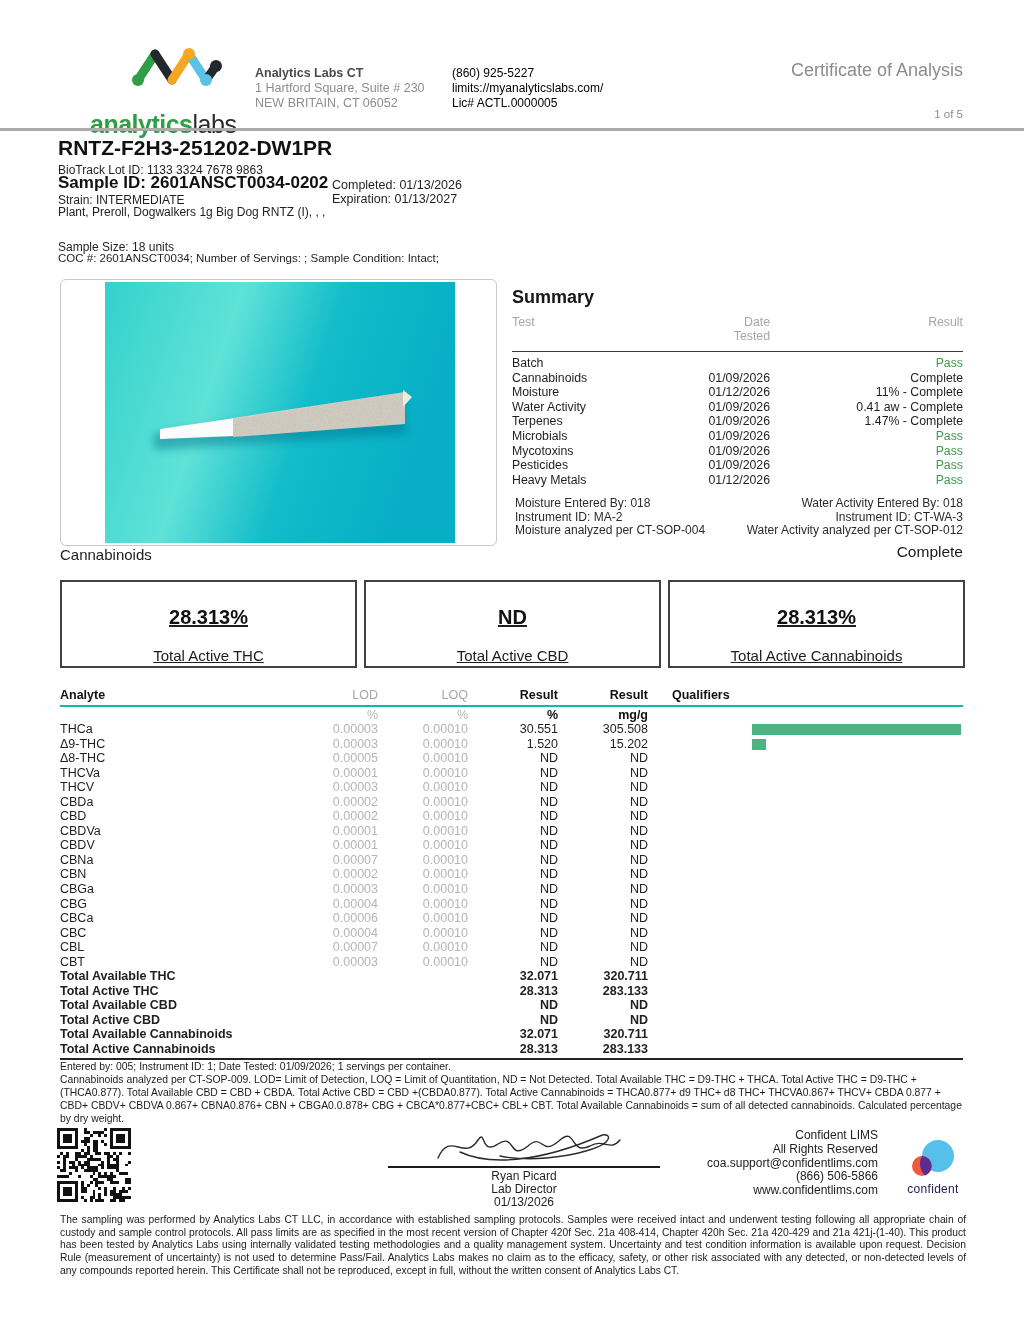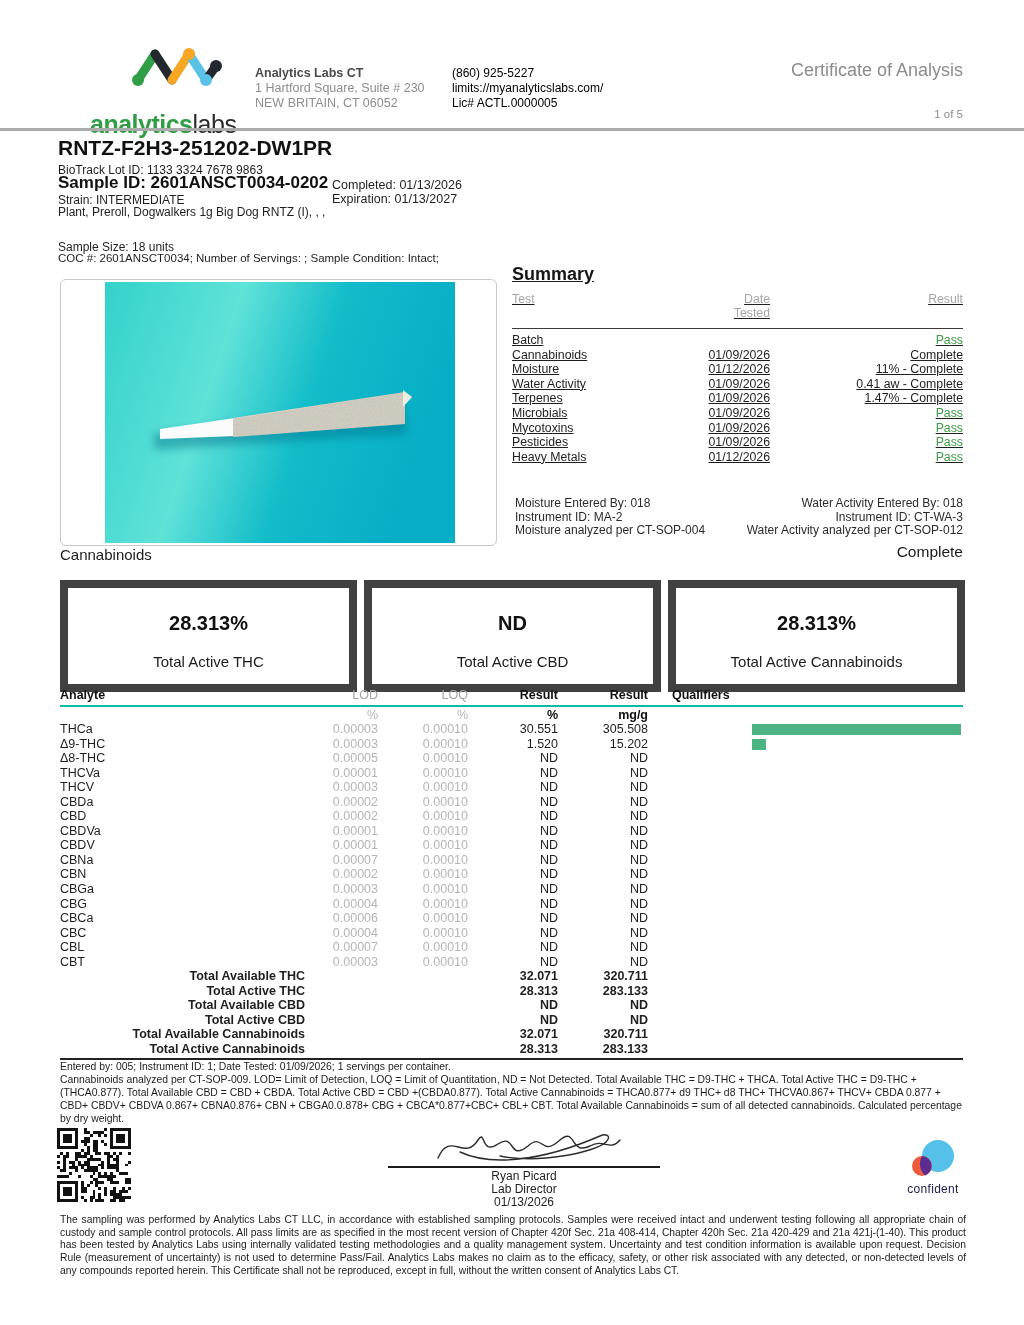--- a/index.html
+++ b/index.html
@@ -34,59 +34,59 @@
 
   .client-block { left:558px; top:178px; font-size:12px; line-height:13px; }
   .client-block .lbl { color:#a6a6a6; }
   .client-block .nm { font-weight:bold; }
 
   
   .photo-box { left:60px; top:279px; width:437px; height:267px; border:1px solid #c9c9c9; border-radius:6px; background:#fff; overflow:hidden; }
   .photo-inner { position:absolute; left:44px; top:2px; width:350px; height:261px; }
 
   
-  .summary { left:512px; top:264px; width:451px;text-decoration:underline; }
+  .summary { left:512px; top:287px; width:451px; }
   .summary h2 { font-size:18px; font-weight:bold; color:#161616; }
   .sgrid { display:grid; grid-template-columns:195px 63px 1fr; font-size:12.3px; }
   .shead { margin-top:7px; color:#a6a6a6; padding-bottom:8px; border-bottom:1.5px solid #3a3a3a; }
   .srow { line-height:14.6px; }
   .srow span, .shead span { display:block; }
   .s-date, .s-result { text-align:right; }
   .sbody { margin-top:4px; }
   .res-pass { color:#3e9c49; }
 
   .moist-left { left:515px; top:497px; font-size:12px; line-height:13.5px; color:#2b2b2b; }
   .moist-right { right:61px; top:497px; font-size:12px; line-height:13.5px; color:#2b2b2b; text-align:right; }
   .summary-complete { right:61px; top:543px; font-size:15.5px; color:#1b1b1b; }
 
   
   .cann-title { left:60px; top:546px; font-size:15px; color:#1b1b1b; }
   .boxes { left:60px; top:580px; width:905px; display:flex; gap:7px; }
-  .gbox { flex:1; height:112px; border:8px solid #404040; text-align:center; background:#fff; }
+  .gbox { flex:1; height:88px; border:2px solid #404040; text-align:center; background:#fff;text-decoration:underline; }
   .gbox .val { font-size:20px; font-weight:bold; margin-top:24px; color:#111; }
   .gbox .lab { font-size:15px; margin-top:18px; color:#1b1b1b; }
 
   
   .atable { left:60px; top:688px; width:903px; }
   .agrid { display:grid; grid-template-columns:245px 73px 90px 90px 90px 1fr; font-size:12.5px; }
   .ahead { padding-bottom:3px; border-bottom:2px solid #14b8a6; }
   .ahead span { display:block; }
   .a-lod, .a-loq, .a-rp, .a-rm { text-align:right; }
   .ahead .a-name, .ahead .a-rp, .ahead .a-rm, .ahead .a-q { font-weight:bold; color:#111; }
   .ahead .a-lod, .ahead .a-loq { color:#a6a6a6; }
   .aunits { line-height:14px; margin-top:1px; }
   .aunits .a-lod, .aunits .a-loq { color:#b5b5b5; }
   .aunits .a-rp, .aunits .a-rm { font-weight:bold; color:#111; }
   .arow { line-height:14.55px; }
   .arow span { display:block; }
   .arow .a-lod, .arow .a-loq { color:#b5b5b5; }
   .a-q { padding-left:24px; }
   .qbar { margin-left:80px; margin-top:2px; height:11px; background:#4cb482; }
   .atot { line-height:14.55px; font-weight:bold; }
-  .atot span { display:block;text-align:right; }
+  .atot span { display:block; }
   .abottom { border-bottom:2px solid #222; height:2px; margin-top:1px; }
 
   .footnotes { left:60px; top:1060px; width:906px; font-size:10.4px; line-height:13.1px; color:#1c1c1c; }
 
   
   .qr { left:57px; top:1128px; width:74px; height:74px; }
   .sig-draw { left:420px; top:1122px; width:220px; height:46px; }
   .sig-line { left:388px; top:1166px; width:272px; height:2px; background:#1c1c1c; }
   .sig-block { left:388px; top:1170px; width:272px; text-align:center; font-size:12px; line-height:12.8px; }
   .lims-block { right:146px; top:1129px; text-align:right; font-size:12px; line-height:13.8px; color:#222; }
@@ -693,20 +693,27 @@
       </g>
     </svg>
   </div>
   <div class="abs sig-line"></div>
   <div class="abs sig-block">
     <div>Ryan Picard</div>
     <div>Lab Director</div>
     <div>01/13/2026</div>
   </div>
 
+  <div class="abs lims-block">
+    <div>Confident LIMS</div>
+    <div>All Rights Reserved</div>
+    <div>coa.support@confidentlims.com</div>
+    <div>(866) 506-5866</div>
+    <div>www.confidentlims.com</div>
+  </div>
 
   <div class="abs conf-logo">
     <svg width="70" height="44" viewBox="0 0 70 44">
       <circle cx="40" cy="20" r="16" fill="#55c1ea"></circle>
       <circle cx="24" cy="30" r="10" fill="#f05a3c"></circle>
       <path d="M24,20 A16,16 0 0,0 27,39.4 A10,10 0 0,0 24,20 Z" fill="#5b2d91"></path>
     </svg>
     <div class="t">confident</div>
   </div>
 

